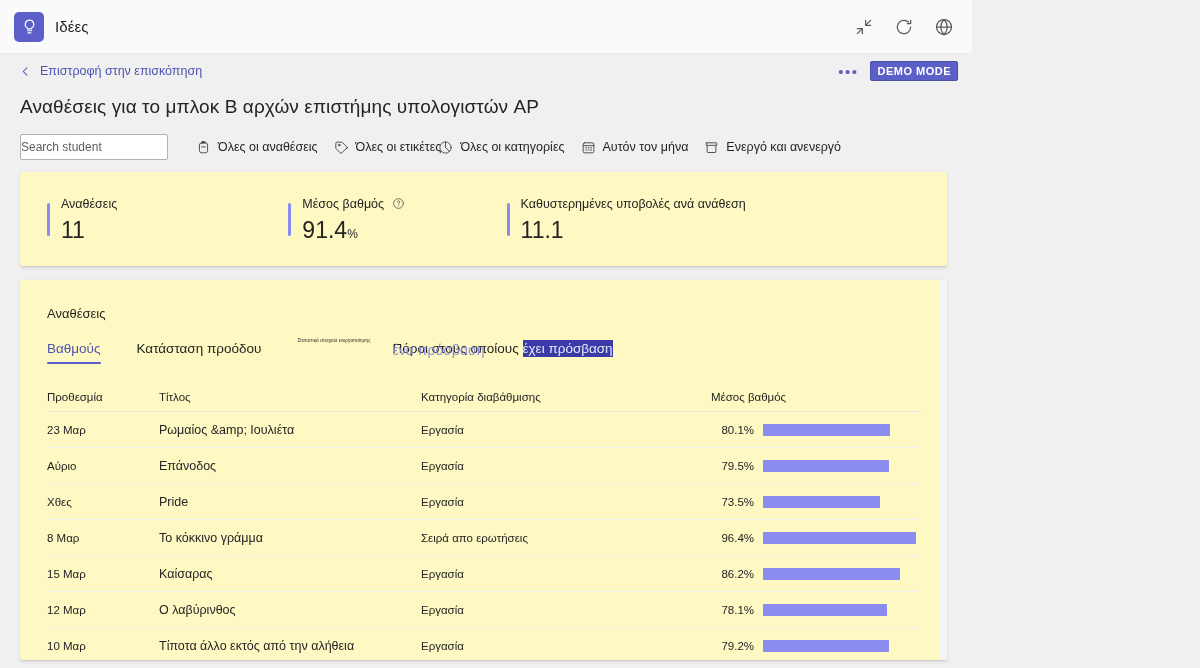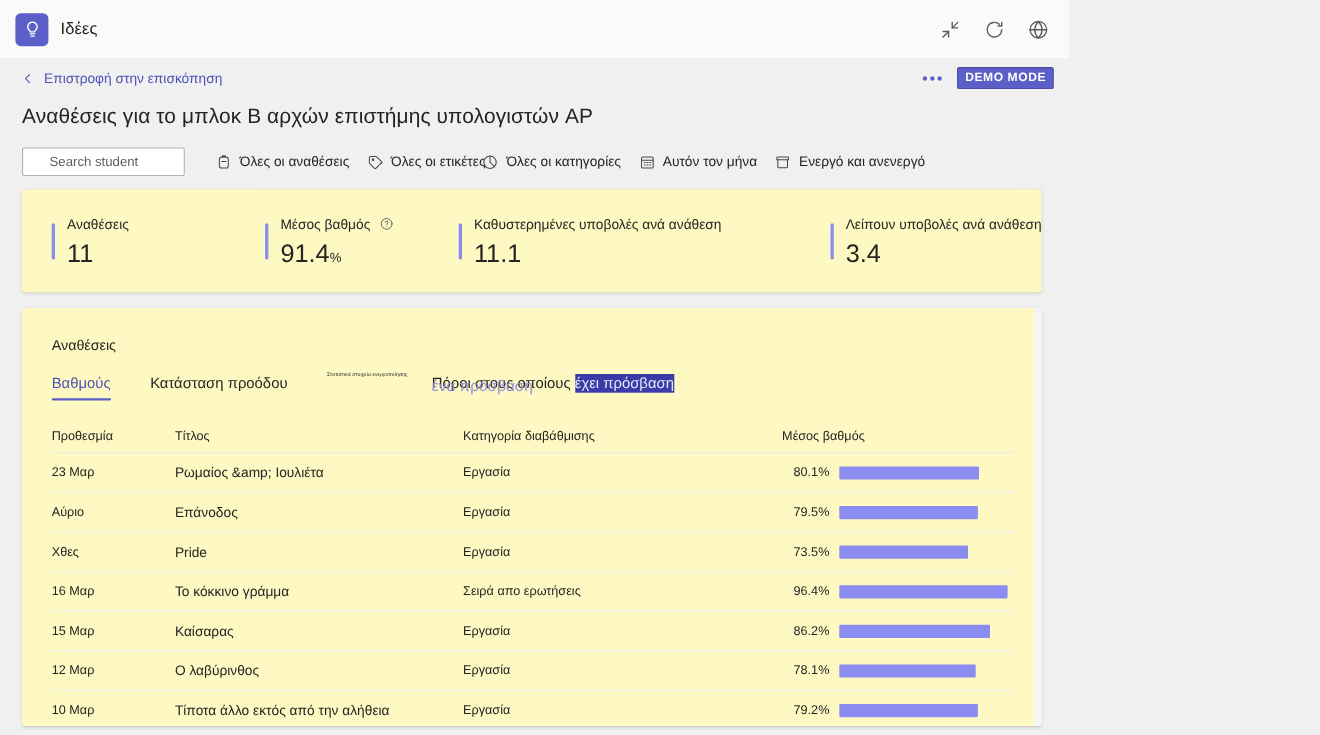--- a/index.html
+++ b/index.html
@@ -62,21 +62,21 @@
   }
 
   
   .toolbar {
     display: flex; align-items: center; gap: 0;
     padding: 16px 20px 0 20px;
   }
   .search-box {
     width: 148px; height: 26px; border: 1px solid #b3b0ad; border-radius: 2px;
     background: #fff; font-size: 12px; color: #3b82f6;
-    padding: 0 24px; font-family: "Liberation Sans", sans-serif;
+    padding: 0 0; font-family: "Liberation Sans", sans-serif;
     outline: none;
   }
   .search-box::placeholder { color: #605e5c; }
   .filters { display: flex; align-items: center; margin-left: 22px; }
   .filter {
     display: flex; align-items: center; gap: 7px;
     font-size: 12.5px; color: #242424; cursor: pointer;
     padding: 2px 10px 2px 6px;
     white-space: nowrap;
   }
@@ -319,28 +319,20 @@
             <span>Καθυστερημένες υποβολές ανά ανάθεση</span>
           </div>
           <div class="val">
             <span>11.1</span>
           </div>
         </div>
       </div>
 
       <div class="stat">
         <div class="bar"></div>
-        <div class="body">
-          <div class="lbl">
-            <span>Λείπουν υποβολές ανά ανάθεση</span>
-          </div>
-          <div class="val">
-            <span>3.4</span>
-          </div>
-        </div>
       </div>
 
     </div>
   </div>
 
   <div class="card panel">
     <div class="panel-title">Αναθέσεις</div>
 
     <div class="tabs">
       <div class="tab active">
@@ -392,21 +384,21 @@
             <div class="c-title">Pride</div>
             <div class="c-cat">Εργασία</div>
             <div class="c-grade">
               <div class="pct">73.5%</div>
               <div class="track">
                 <div class="fill" style="width: 73.5%;"></div>
               </div>
             </div>
           </div>
           <div class="trow">
-            <div class="c-due">16 Μαρ</div>
+            <div class="c-due">8 Μαρ</div>
             <div class="c-title">Το κόκκινο γράμμα</div>
             <div class="c-cat">Σειρά απο ερωτήσεις</div>
             <div class="c-grade">
               <div class="pct">96.4%</div>
               <div class="track">
                 <div class="fill" style="width: 96.4%;"></div>
               </div>
             </div>
           </div>
           <div class="trow">

